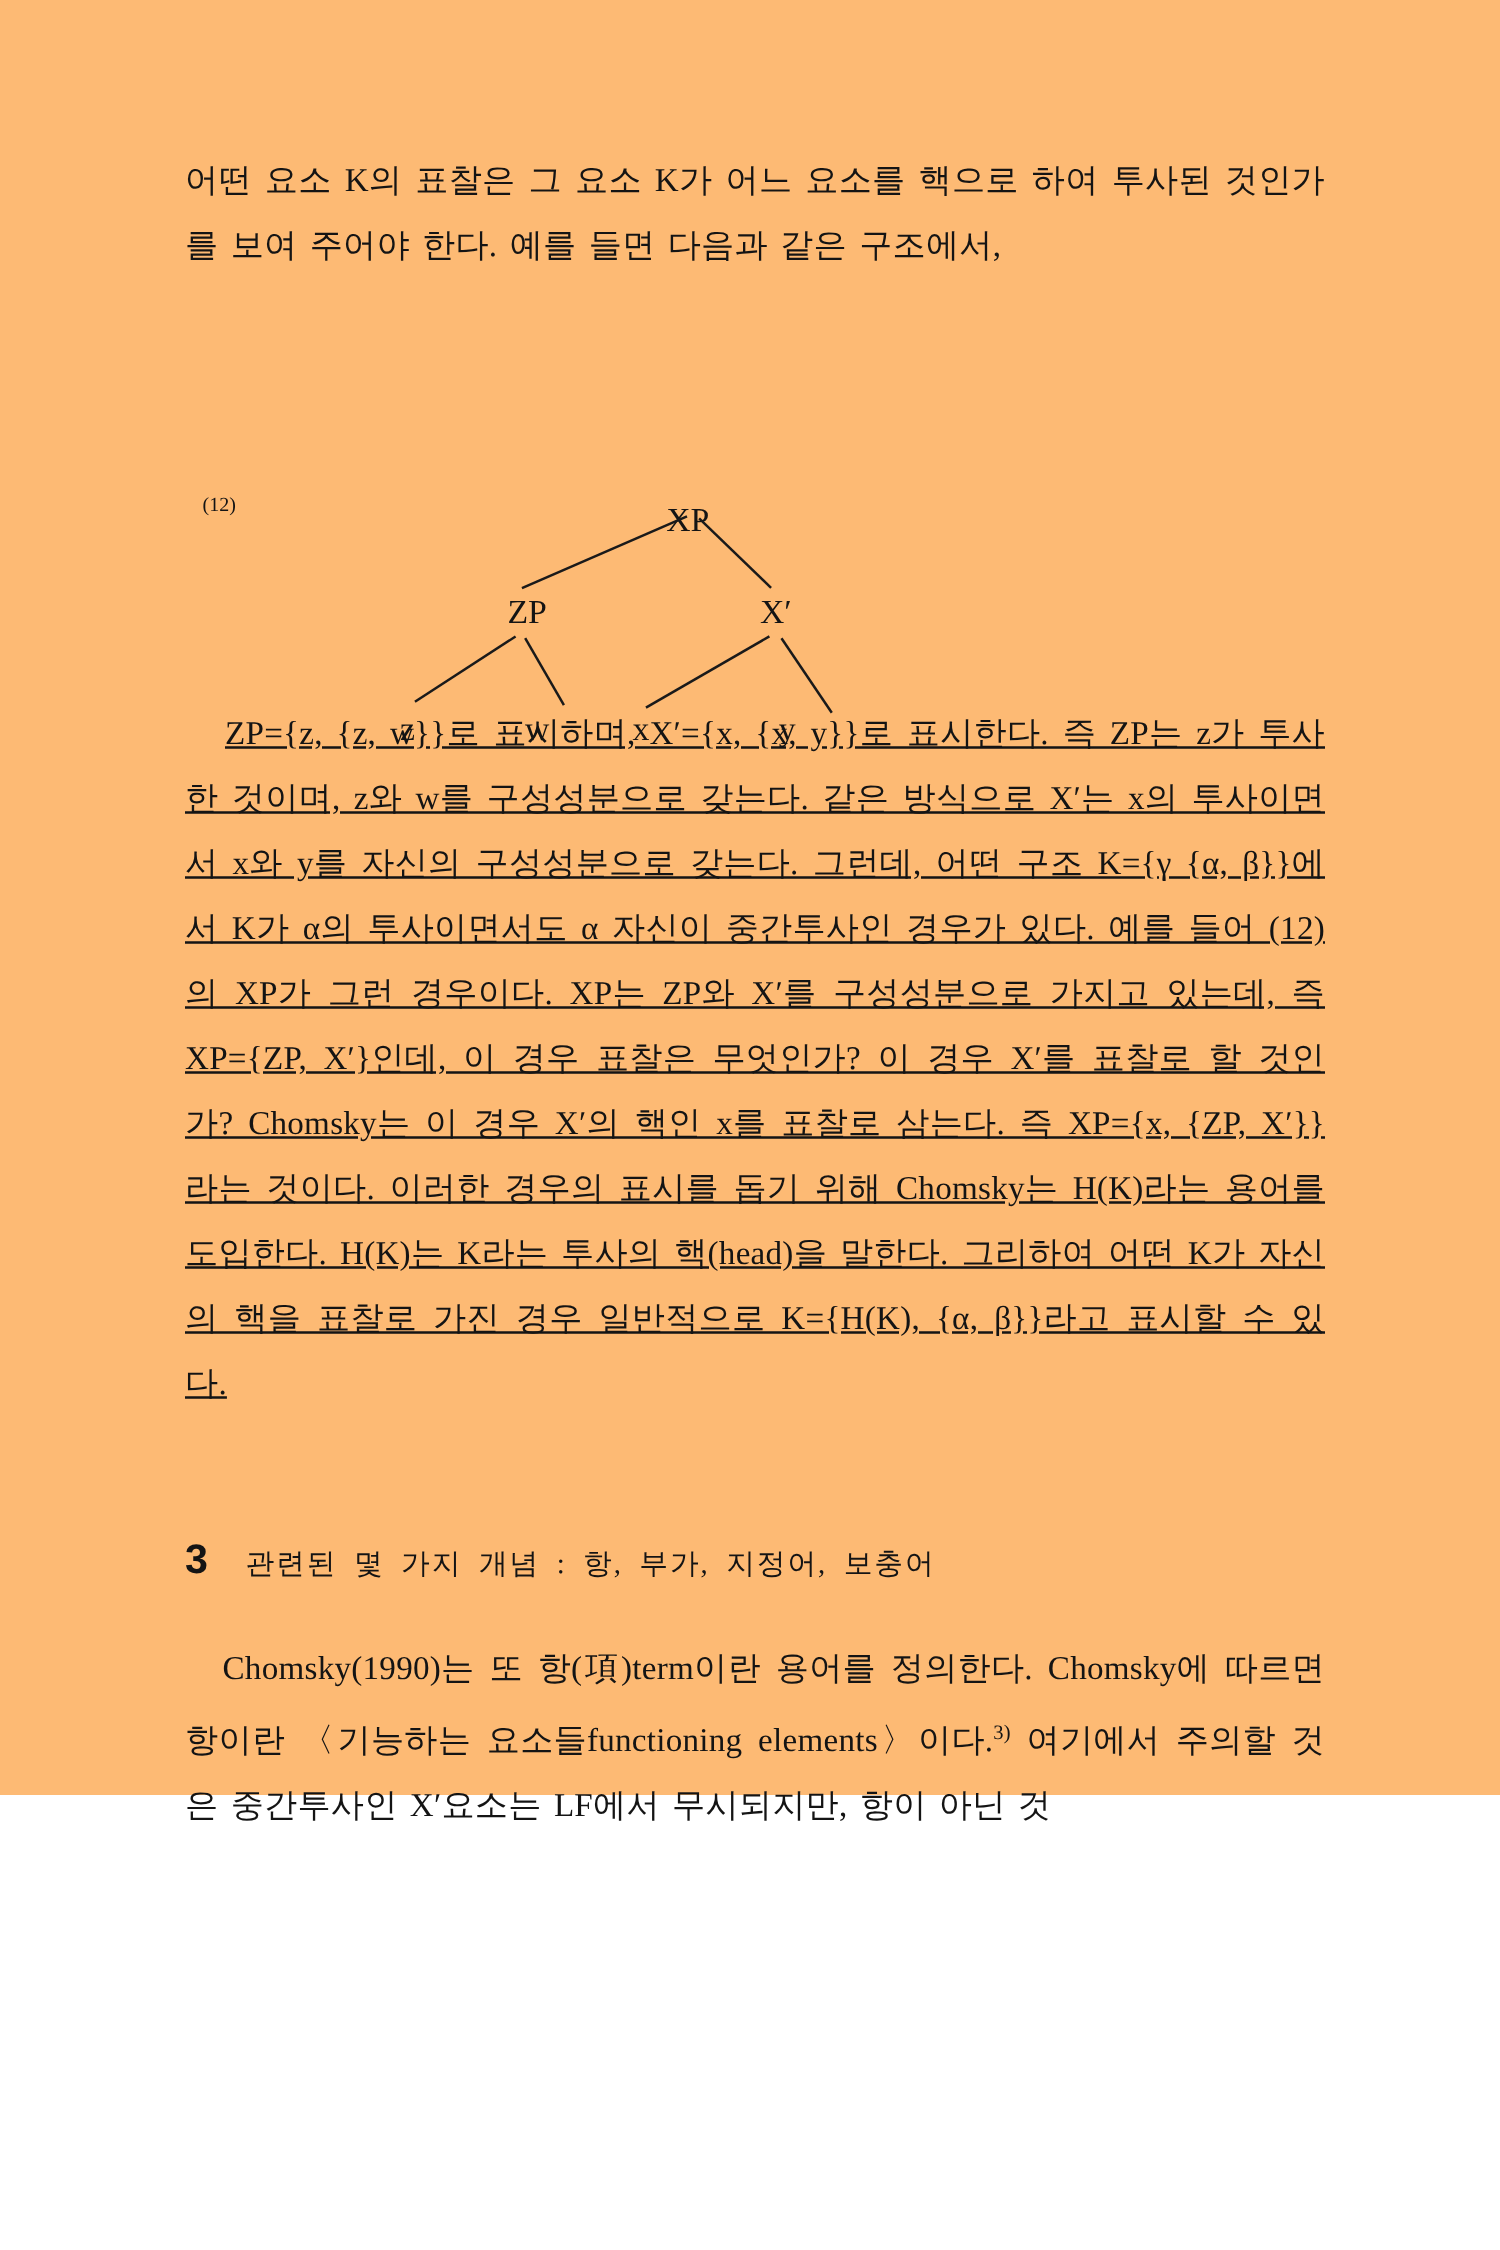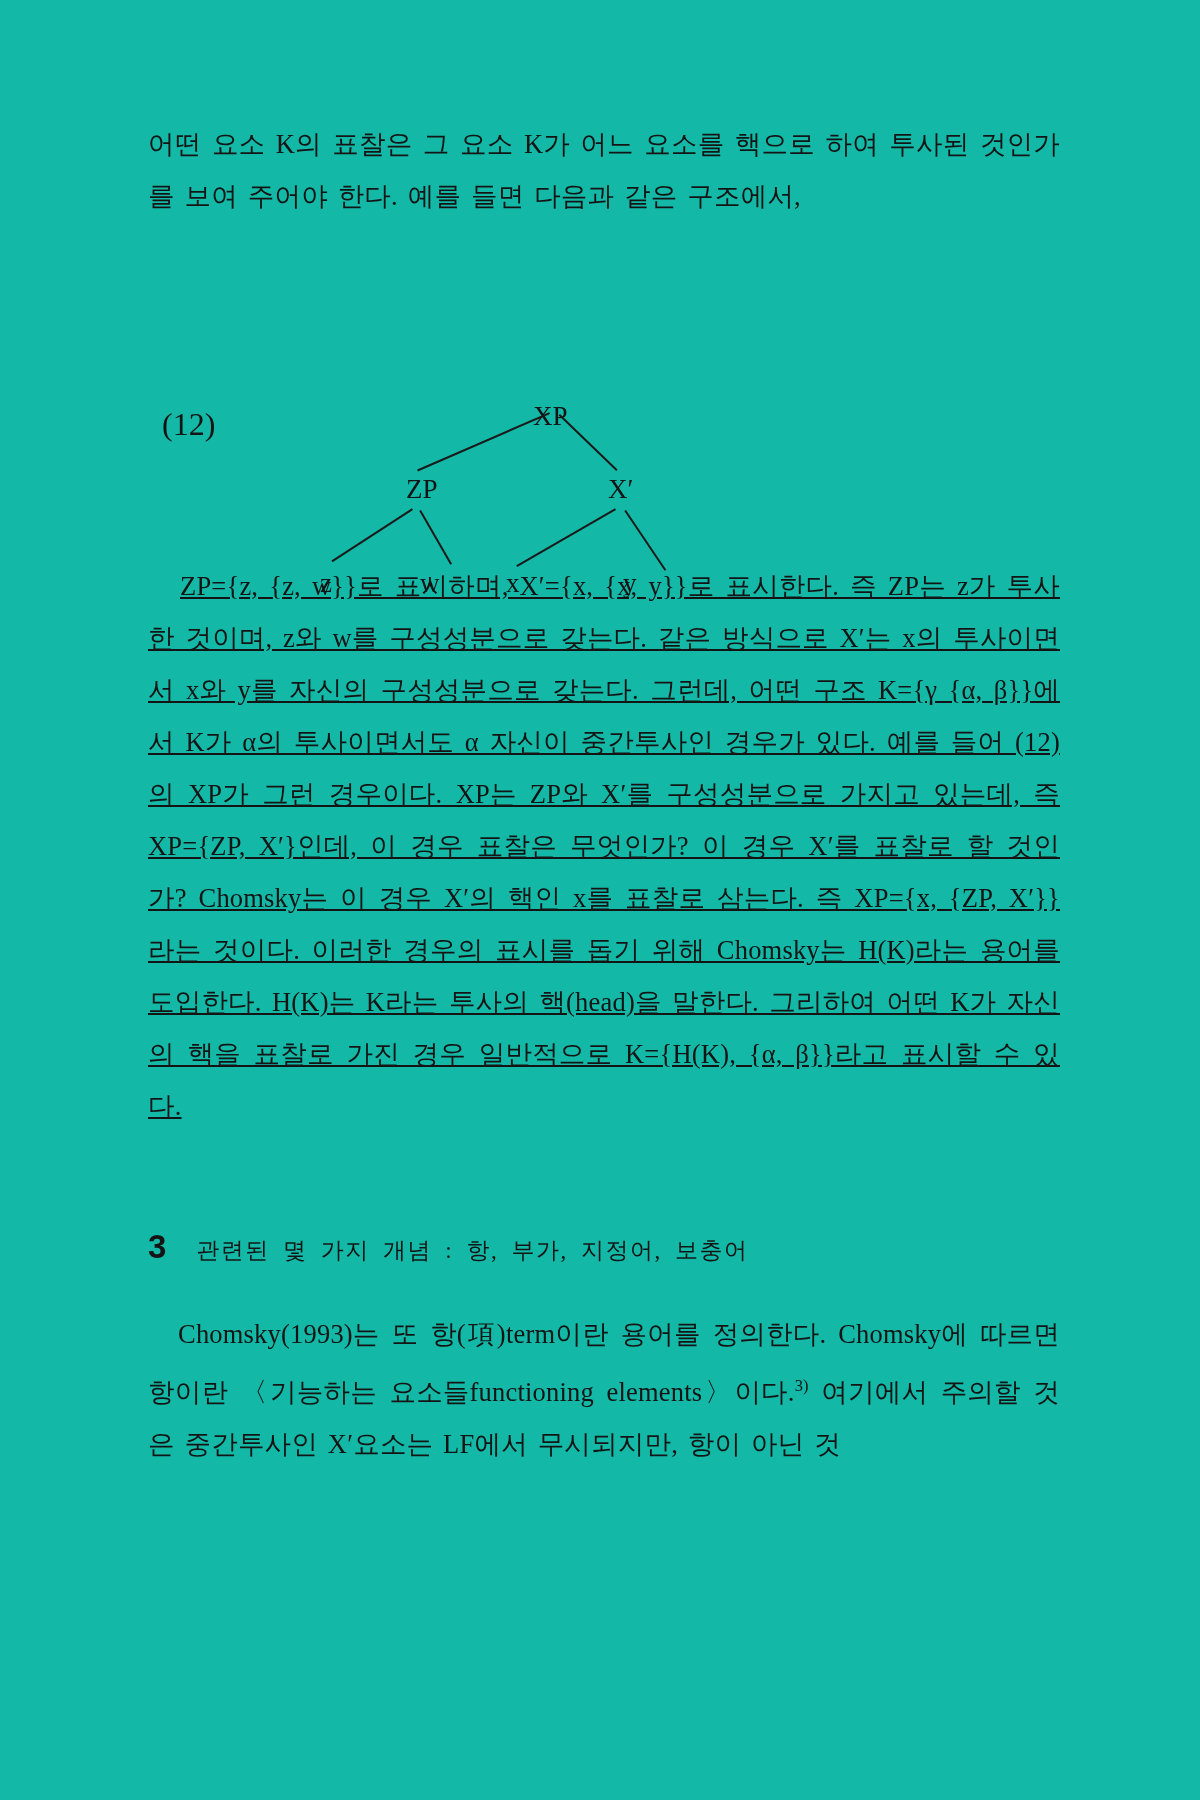--- a/index.html
+++ b/index.html
@@ -12,22 +12,22 @@
     background: #ffffff;
     font-family: "Liberation Serif", serif;
     color: #141414;
     position: relative;
     overflow: hidden;
   }
   .page {
     position: absolute;
     left: 0; top: 0;
     width: 1200px;
-    height: 1800px;
-    background: #14b8a6;
+    height: 1436px;
+    background: #fdba74;
   }
   .content {
     position: absolute;
     left: 148px;
     top: 118px;
     width: 912px;
   }
   p.para {
     margin: 0;
     font-size: 26.5px;
@@ -46,22 +46,22 @@
   
   .figure {
     position: relative;
     height: 290px;
     margin-top: 38px;
     margin-bottom: 10px;
   }
   .fig-label {
     position: absolute;
     left: 14px;
-    top: 146px;
-    font-size: 32px;
+    top: 136px;
+    font-size: 16px;
   }
   .tree {
     position: absolute;
     left: 130px;
     top: 118px;
     width: 560px;
     height: 250px;
   }
   .node {
     position: absolute;
@@ -160,18 +160,18 @@
 
     <div class="body-block">
       <p class="para">ZP={z, {z, w}}로 표시하며, X′={x, {x, y}}로 표시한다. 즉 ZP는 z가 투사한 것이며, z와 w를 구성성분으로 갖는다. 같은 방식으로 X′는 x의 투사이면서 x와 y를 자신의 구성성분으로 갖는다. 그런데, 어떤 구조 K={γ {α, β}}에서 K가 α의 투사이면서도 α 자신이 중간투사인 경우가 있다. 예를 들어 (12)의 XP가 그런 경우이다. XP는 ZP와 X′를 구성성분으로 가지고 있는데, 즉 XP={ZP, X′}인데, 이 경우 표찰은 무엇인가? 이 경우 X′를 표찰로 할 것인가? Chomsky는 이 경우 X′의 핵인 x를 표찰로 삼는다. 즉 XP={x, {ZP, X′}}라는 것이다. 이러한 경우의 표시를 돕기 위해 Chomsky는 H(K)라는 용어를 도입한다. H(K)는 K라는 투사의 핵(head)을 말한다. 그리하여 어떤 K가 자신의 핵을 표찰로 가진 경우 일반적으로 K={H(K), {α, β}}라고 표시할 수 있다.</p>
     </div>
 
     <div class="section-head">
       <span class="section-num">3</span>
       <span class="section-title">관련된 몇 가지 개념 : 항, 부가, 지정어, 보충어</span>
     </div>
 
-    <p class="para indent"><span>Chomsky(1993)는 또 항(項)term이란 용어를 정의한다. Chomsky에 따르면 항이란 〈기능하는 요소들functioning elements〉이다.</span><sup>3)</sup><span> 여기에서 주의할 것은 중간투사인 X′요소는 LF에서 무시되지만, 항이 아닌 것</span></p>
+    <p class="para indent"><span>Chomsky(1990)는 또 항(項)term이란 용어를 정의한다. Chomsky에 따르면 항이란 〈기능하는 요소들functioning elements〉이다.</span><sup>3)</sup><span> 여기에서 주의할 것은 중간투사인 X′요소는 LF에서 무시되지만, 항이 아닌 것</span></p>
 
   </div>
 
 
 </div>
 
 </body></html>

